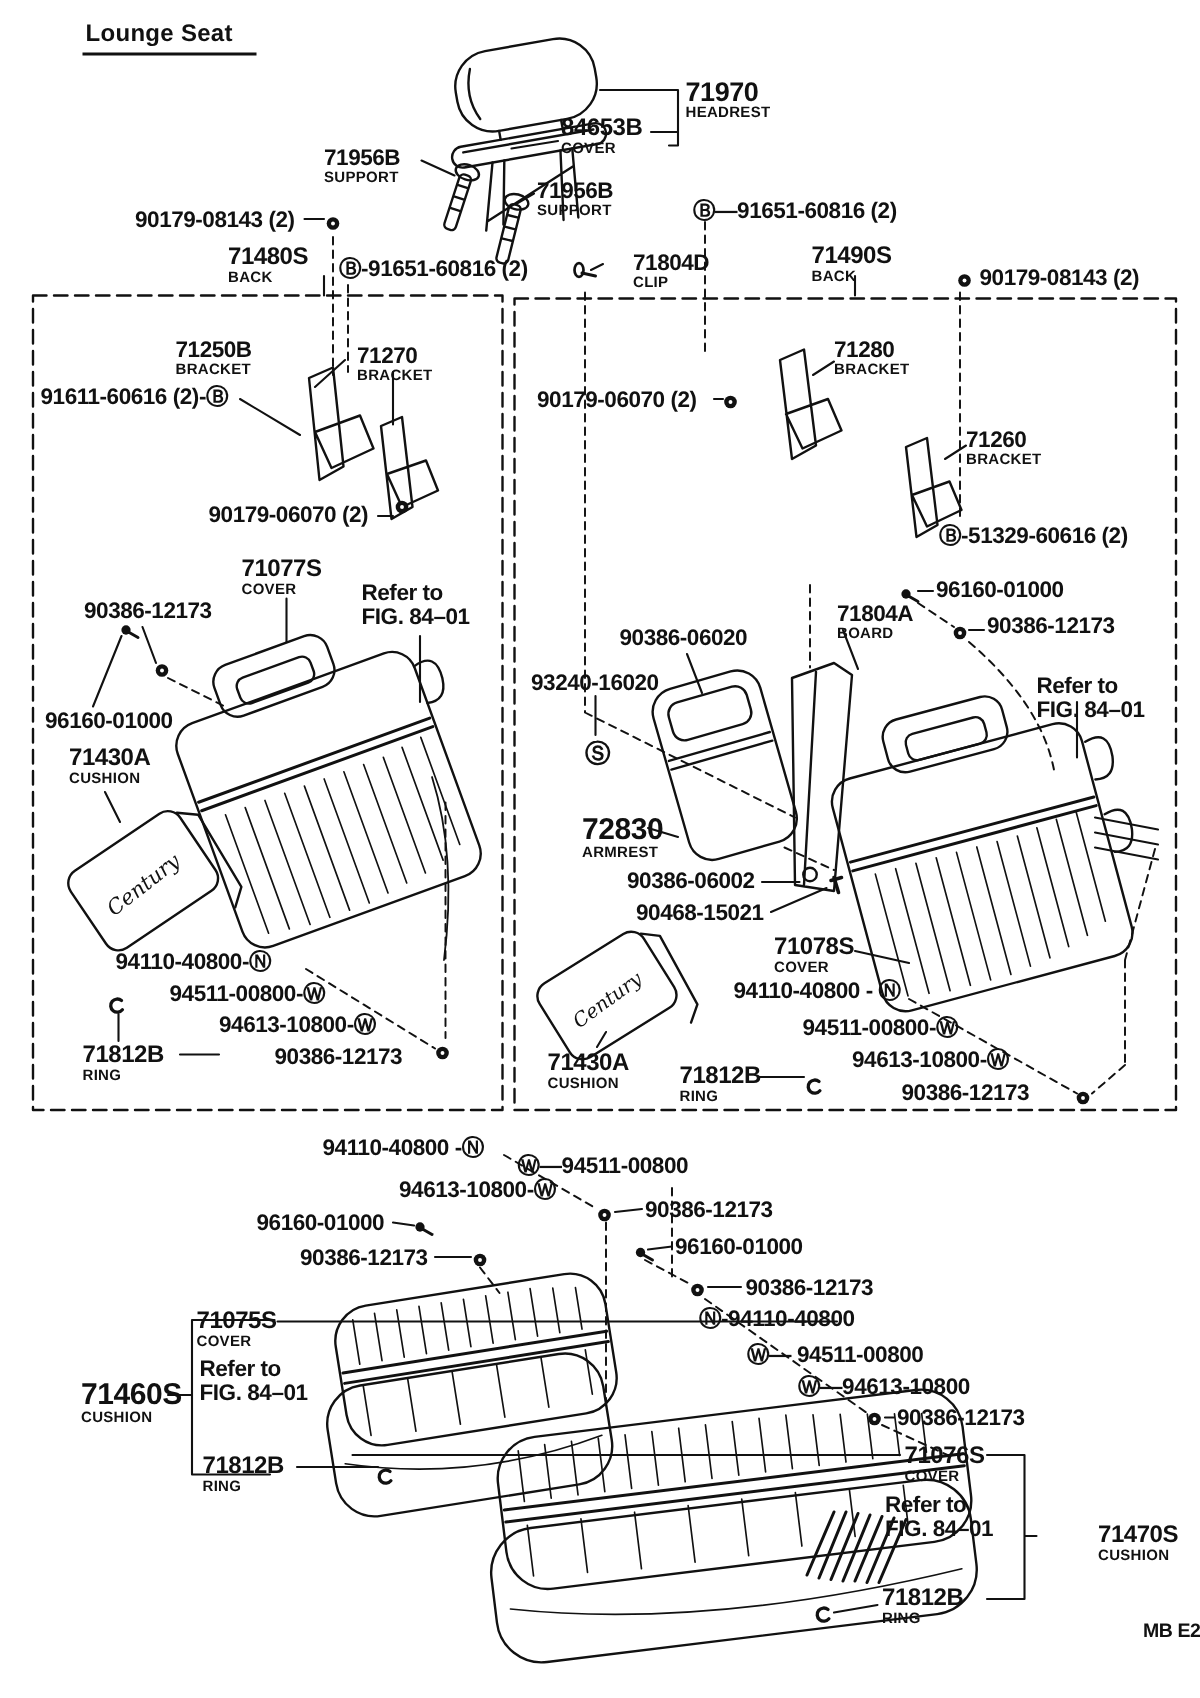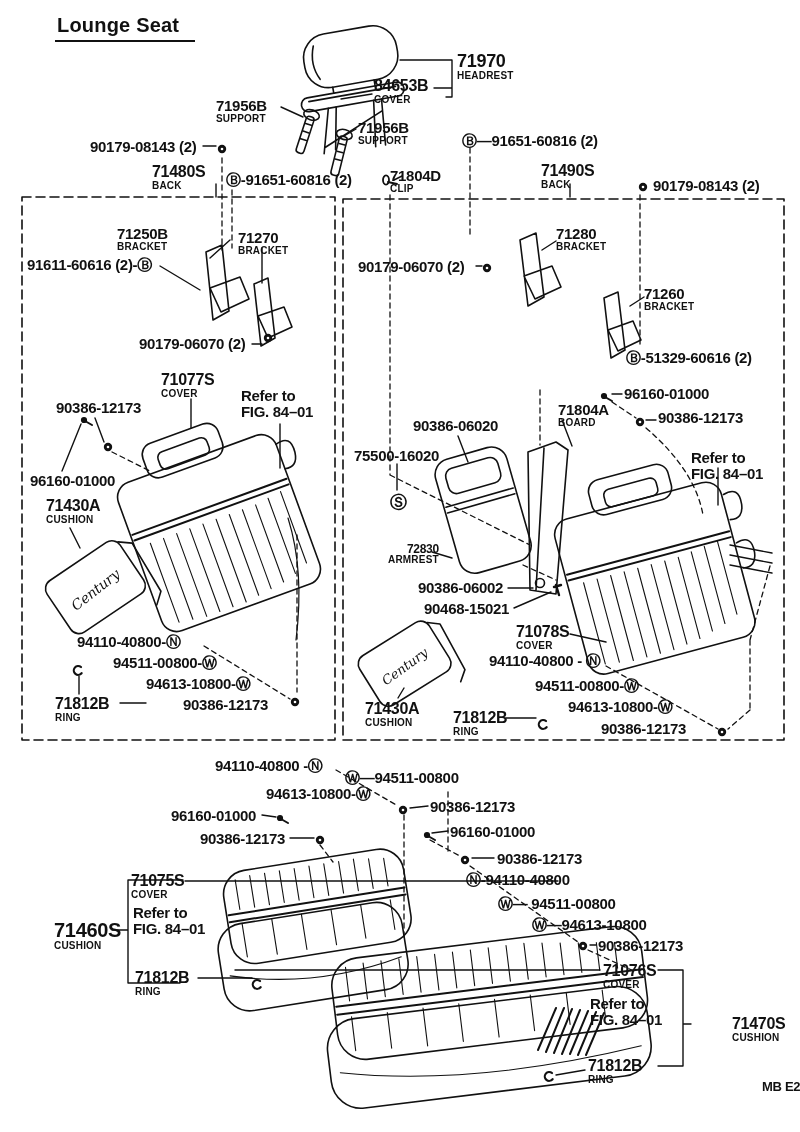--- a/index.html
+++ b/index.html
@@ -1,19 +1,19 @@
 <!DOCTYPE html>
 <html><head>
 <meta charset="utf-8">
 <style>
   html,body{margin:0;padding:0;background:#fff;}
   .stage{position:relative;width:800px;height:1132px;background:#fff;overflow:hidden;
          font-family:"Liberation Sans",sans-serif;color:#111;}
   svg.art{position:absolute;left:0;top:0;}
-  .page-title{position:absolute;left:55px;top:14px;font-size:20px;font-weight:bold;
+  .page-title{position:absolute;left:55px;top:14px;font-size:16px;font-weight:bold;
               letter-spacing:.2px;border-bottom:2px solid #111;padding:0 16px 3px 2px;}
   .lbl{position:absolute;line-height:1.04;white-space:nowrap;}
   .lbl-main{font-weight:bold;font-size:15px;letter-spacing:-0.3px;}
   .lbl-sub{font-weight:bold;font-size:10px;letter-spacing:.2px;}
 </style>
 </head>
 <body>
 
 <div class="stage">
 
@@ -203,21 +203,21 @@
       <div class="lbl" style="left: 90px; top: 139px;">
         <div class="lbl-main">90179-08143 (2)</div>
       </div>
       <div class="lbl" style="left: 152px; top: 164px;">
         <div class="lbl-main" style="font-size: 16px;">71480S</div>
         <div class="lbl-sub">BACK</div>
       </div>
       <div class="lbl" style="left: 226px; top: 172px;">
         <div class="lbl-main">Ⓑ-91651-60816 (2)</div>
       </div>
-      <div class="lbl" style="left: 390px; top: 168px;">
+      <div class="lbl" style="left: 422px; top: 168px;">
         <div class="lbl-main">71804D</div>
         <div class="lbl-sub">CLIP</div>
       </div>
       <div class="lbl" style="left: 462px; top: 133px;">
         <div class="lbl-main">Ⓑ—91651-60816 (2)</div>
       </div>
       <div class="lbl" style="left: 541px; top: 163px;">
         <div class="lbl-main" style="font-size: 16px;">71490S</div>
         <div class="lbl-sub">BACK</div>
       </div>
@@ -293,31 +293,31 @@
         <div class="lbl-main">90386-12173</div>
       </div>
       <div class="lbl" style="left: 413px; top: 418px;">
         <div class="lbl-main">90386-06020</div>
       </div>
       <div class="lbl" style="left: 558px; top: 402px;">
         <div class="lbl-main">71804A</div>
         <div class="lbl-sub">BOARD</div>
       </div>
       <div class="lbl" style="left: 354px; top: 448px;">
-        <div class="lbl-main">75500-16020</div>
+        <div class="lbl-main">93240-16020</div>
       </div>
       <div class="lbl" style="left: 390px; top: 494px;">
         <div class="lbl-main" style="font-size: 17px;">Ⓢ</div>
       </div>
       <div class="lbl" style="left: 691px; top: 450px;">
         <div class="lbl-main">Refer to</div>
         <div class="lbl-main">FIG. 84–01</div>
       </div>
       <div class="lbl" style="left: 388px; top: 543px;">
-        <div class="lbl-main" style="font-size: 12px; text-align: right;">72830</div>
+        <div class="lbl-main" style="font-size: 20px; text-align: right;">72830</div>
         <div class="lbl-sub">ARMREST</div>
       </div>
       <div class="lbl" style="left: 418px; top: 580px;">
         <div class="lbl-main">90386-06002</div>
       </div>
       <div class="lbl" style="left: 424px; top: 601px;">
         <div class="lbl-main">90468-15021</div>
       </div>
       <div class="lbl" style="left: 516px; top: 624px;">
         <div class="lbl-main" style="font-size: 16px;">71078S</div>

